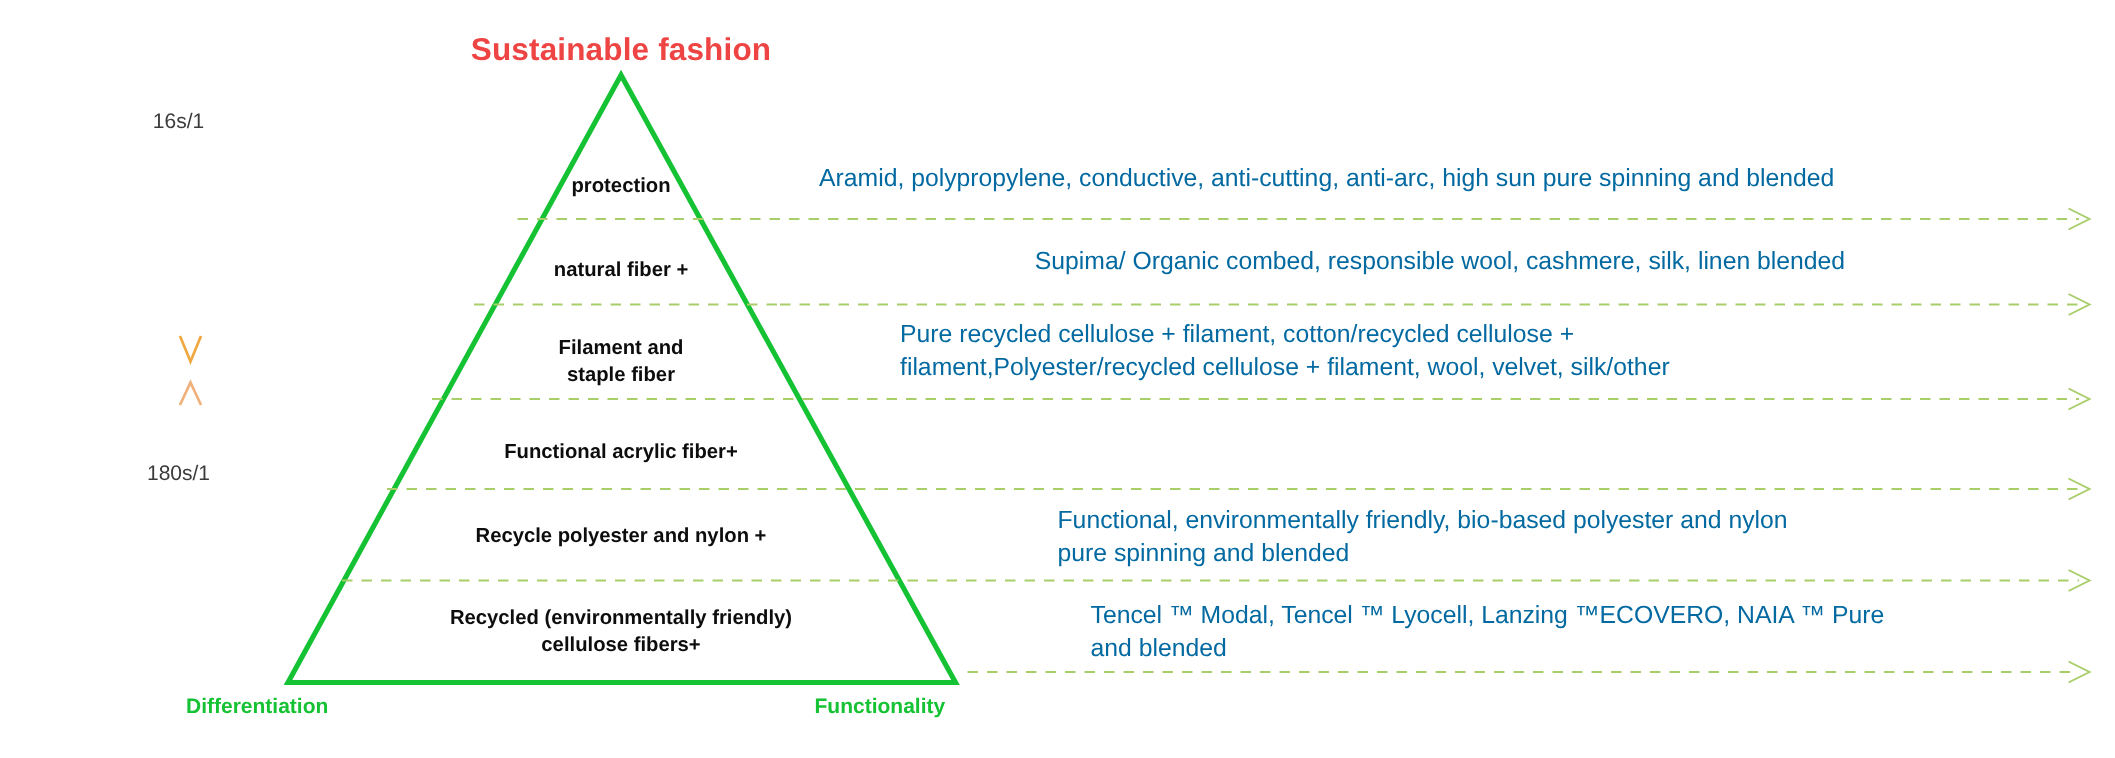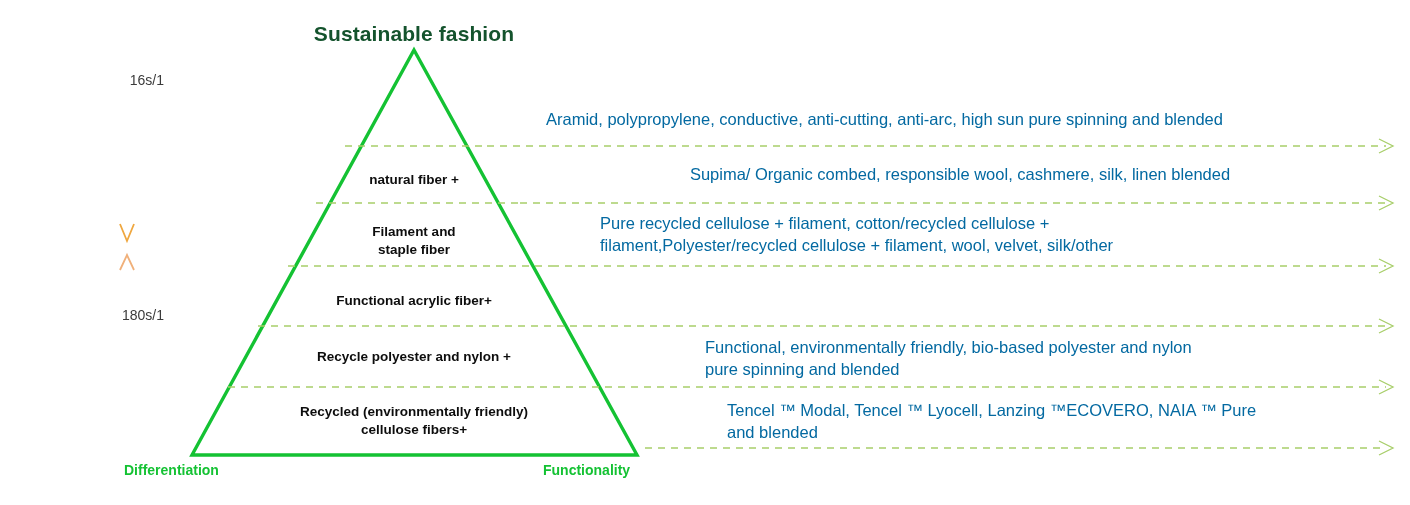--- a/index.html
+++ b/index.html
@@ -29,42 +29,42 @@
 
   
   .apex-title {
     position: absolute;
     left: 0;
     top: 22px;
     width: 828px;
     text-align: center;
     font-size: 21px;
     font-weight: bold;
-    color: #14532d;
+    color: #ef4444;
     letter-spacing: 0.1px;
     white-space: nowrap;
   }
   .corner-label {
     position: absolute;
     top: 462px;
     font-size: 14px;
     font-weight: bold;
     color: #14C233;
     white-space: nowrap;
   }
   .corner-label.left  { left: 124px; }
   .corner-label.right { left: 543px; }
 
   
   .scale-label {
     position: absolute;
     font-size: 14px;
     color: #3b3b3b;
     white-space: nowrap;
-    text-align: right;
+    text-align: center;
     width: 90px;
   }
   .scale-label.top    { left: 74px; top: 72px; }
   .scale-label.bottom { left: 74px; top: 307px; }
 
   
   .tier-label {
     position: absolute;
     width: 360px;
     left: 234px;
@@ -155,20 +155,21 @@
 
   <div class="apex-title">Sustainable fashion</div>
 
   <div class="corner-label left">Differentiation</div>
 
   <div class="corner-label right">Functionality</div>
 
   <div class="scale-label top">16s/1</div>
   <div class="scale-label bottom">180s/1</div>
 
+  <div class="tier-label" style="top:115px">protection</div>
 
   <div class="tier-label" style="top:171px">natural fiber +</div>
 
   <div class="tier-label" style="top:223px">Filament and
 staple fiber</div>
 
   <div class="tier-label" style="top:292px">Functional acrylic fiber+</div>
 
   <div class="tier-label" style="top:348px">Recycle polyester and nylon +</div>
 

